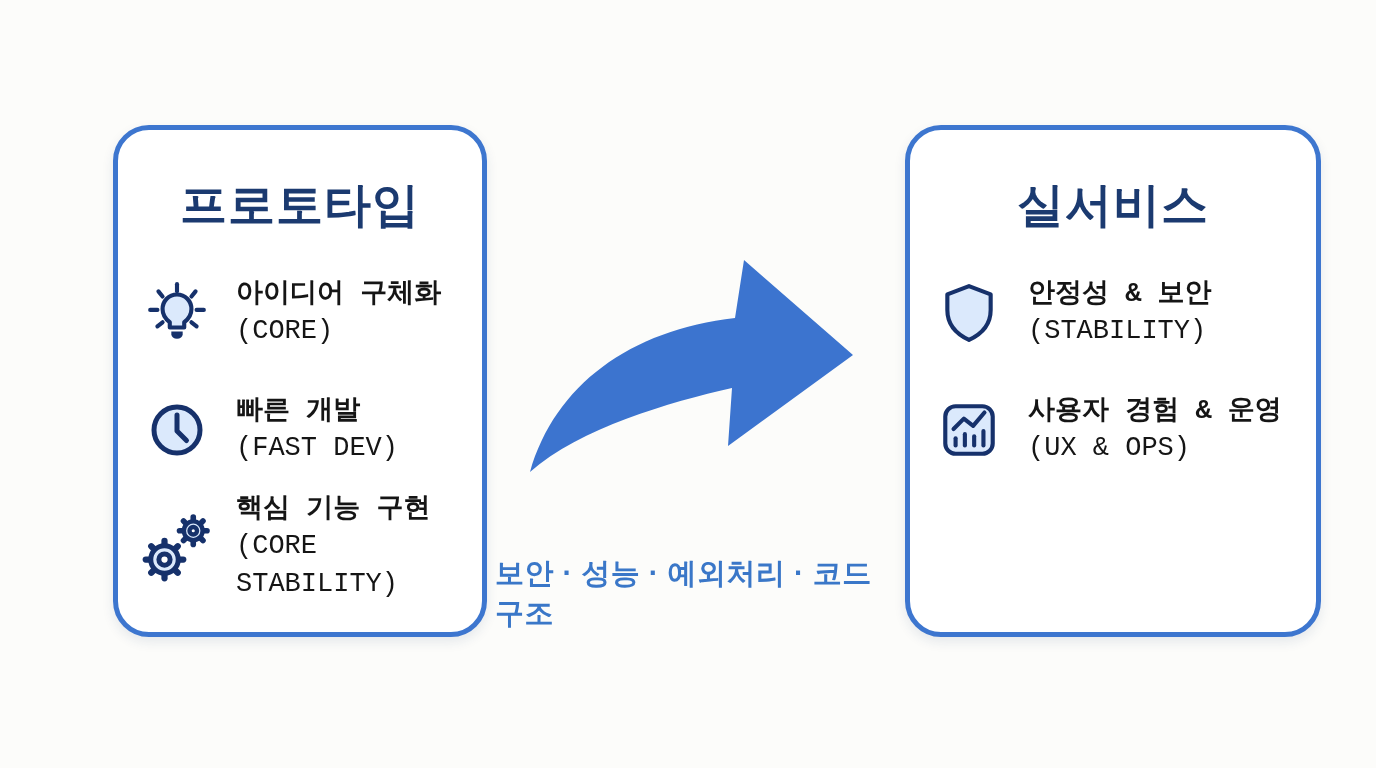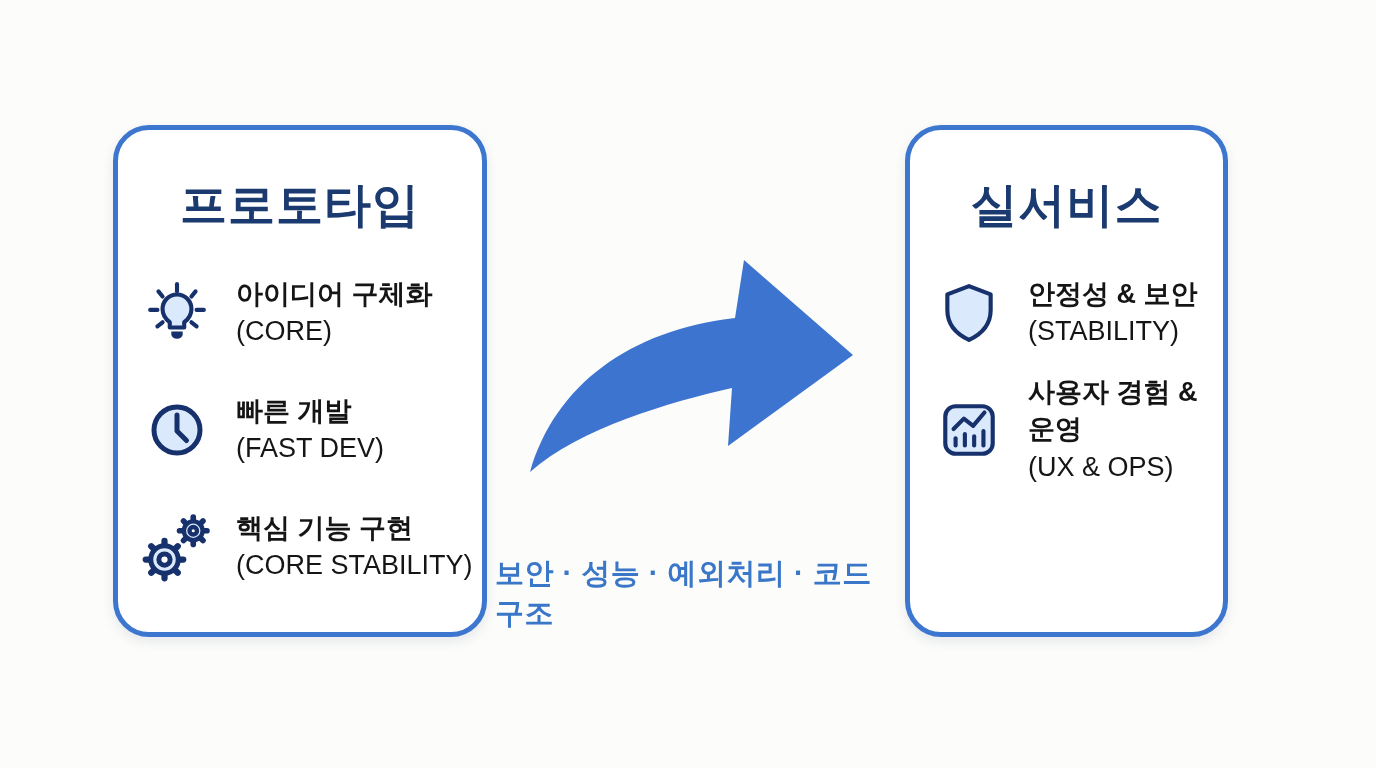--- a/index.html
+++ b/index.html
@@ -17,39 +17,40 @@
     position: absolute;
     top: 125px;
     height: 512px;
     background: #ffffff;
     border: 5px solid #3d76cf;
     border-radius: 36px;
     box-sizing: border-box;
     box-shadow: 0 5px 12px rgba(30, 58, 112, 0.10);
   }
   .card.left  { left: 113px; width: 374px; }
-  .card.right { left: 905px; width: 323px; }
+  .card.right { left: 905px; width: 416px; }
   .card-title {
     margin-top: 44px;
     text-align: center;
     font-size: 47px;
     font-weight: 800;
     letter-spacing: 1px;
     color: #1b3a70;
   }
   .items {
     margin-top: 34px;
     display: flex;
     flex-direction: column;
     gap: 33px;
   }
   .item {
     display: flex;
     align-items: center;
     height: 84px;
+    font-family: Liberation Mono, monospace;
   }
   .item-icon {
     width: 118px;
     display: flex;
     justify-content: center;
     align-items: center;
     flex: 0 0 118px;
   }
   .item-text {
     font-size: 27px;

